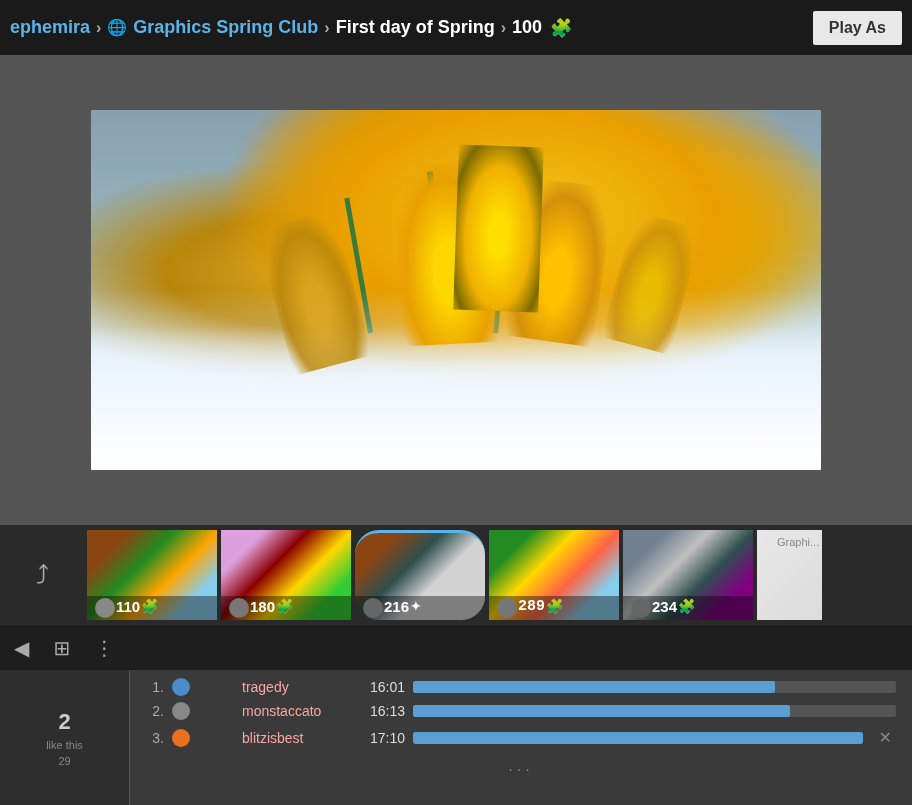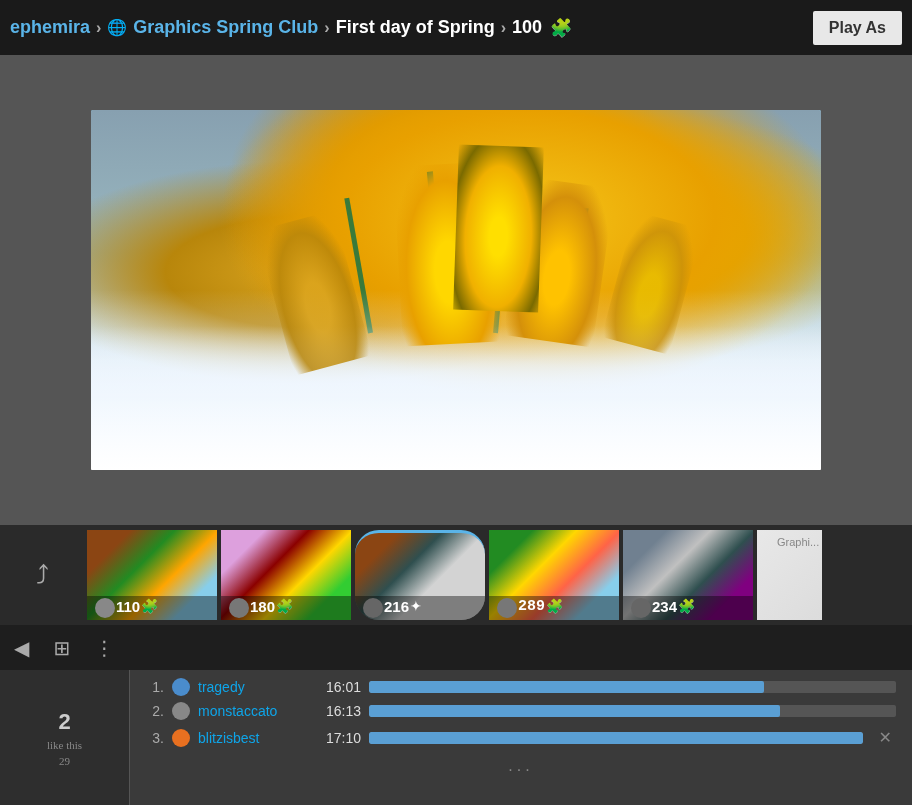--- a/index.html
+++ b/index.html
@@ -223,21 +223,20 @@
     }
     .panel-num {
       font-size: 22px;
       font-weight: bold;
       color: #ccc;
     }
     .panel-label {
       font-size: 11px;
       color: #888;
       text-align: right;
-      font-family: Liberation Serif, serif;
     }
     #leaderboard {
       flex: 1;
       padding: 8px 16px;
       display: flex;
       flex-direction: column;
       gap: 6px;
     }
     .leader-row {
       display: flex;
@@ -255,23 +254,24 @@
       width: 18px;
       height: 18px;
       border-radius: 50%;
       background: #888;
       flex-shrink: 0;
     }
     .leader-avatar.blue { background: #4a8ccc; }
     .leader-avatar.gray { background: #888; }
     .leader-avatar.orange { background: #e87020; }
     .leader-name {
-      color: #0ea5e9;
+      color: #fca5a5;
       cursor: pointer;
       min-width: 120px;
+      margin-left: 44px;
     }
     .leader-time {
       color: #ddd;
     }
     .leader-bar-wrap {
       flex: 1;
       height: 12px;
       background: #555;
       border-radius: 2px;
       overflow: hidden;

